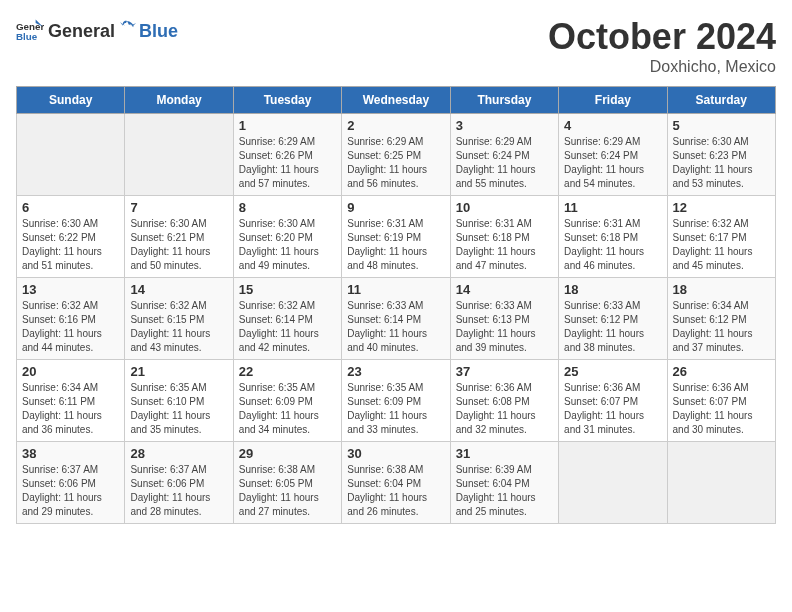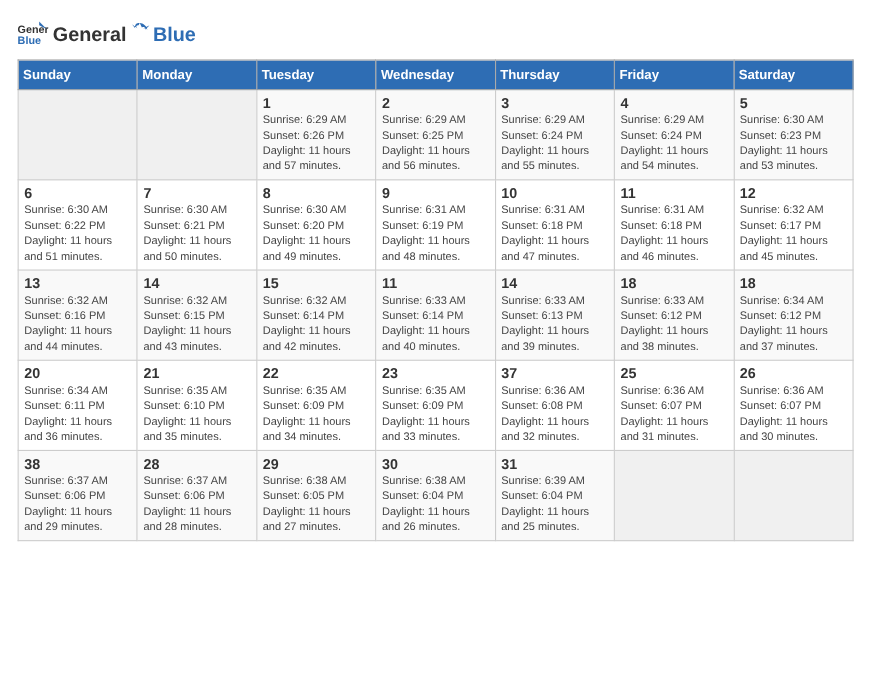--- a/index.html
+++ b/index.html
@@ -51,21 +51,21 @@
       width: 100%;
       border-collapse: collapse;
       table-layout: fixed;
     }
     thead tr th {
       background-color: #2e6db4;
       color: #fff;
       font-size: 12px;
       font-weight: bold;
       padding: 6px 4px;
-      text-align: left;
+      text-align: center;
       border: 1px solid #aaa;
     }
     tbody tr td {
       border: 1px solid #ccc;
       vertical-align: top;
       padding: 4px 5px;
       font-size: 10.5px;
       color: #333;
       height: 80px;
       background: #fff;
@@ -103,20 +103,24 @@
       <div style="display:flex; align-items:baseline; gap:2px;">
         <span class="logo-text-general">General</span>
         <svg width="18" height="18" viewBox="0 0 18 18" style="margin: 0 1px;">
           <path d="M9 2 C12 2, 16 5, 16 9 C16 7, 14 6, 12 7 L18 4 L14 8 C15 6, 13 5, 11 6 Z" fill="#2e6db4"></path>
           <path d="M9 2 C6 1, 4 4, 5 7 L2 3 L7 7 C5 5, 6 4, 8 4 Z" fill="#2e6db4"></path>
         </svg>
         <span class="logo-text-blue">Blue</span>
       </div>
     </div>
   </div>
+  <div class="title-block">
+    <div class="month-title">October 2024</div>
+    <div class="location-title">Doxhicho, Mexico</div>
+  </div>
 </div>
 
 <table>
   <thead>
     <tr id="weekday-header">
         <th>Sunday</th>
         <th>Monday</th>
         <th>Tuesday</th>
         <th>Wednesday</th>
         <th>Thursday</th>

